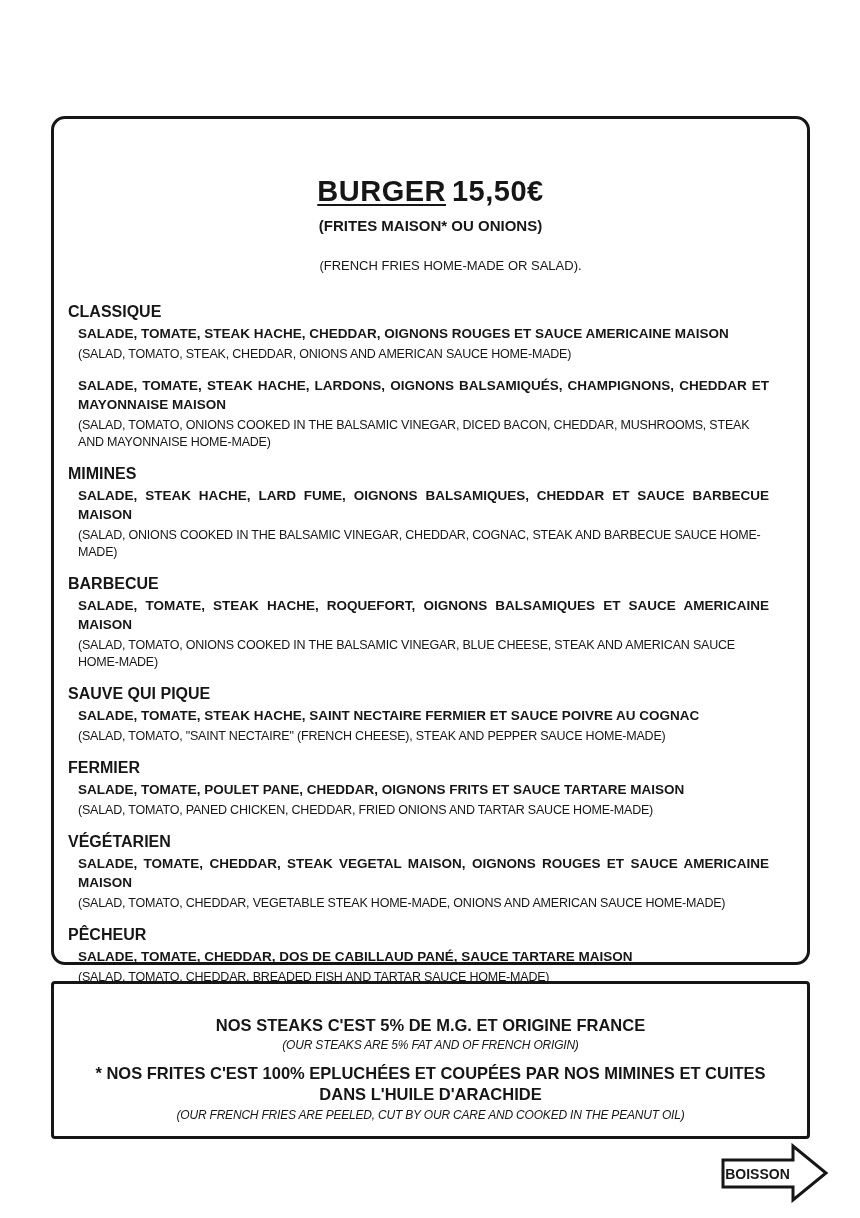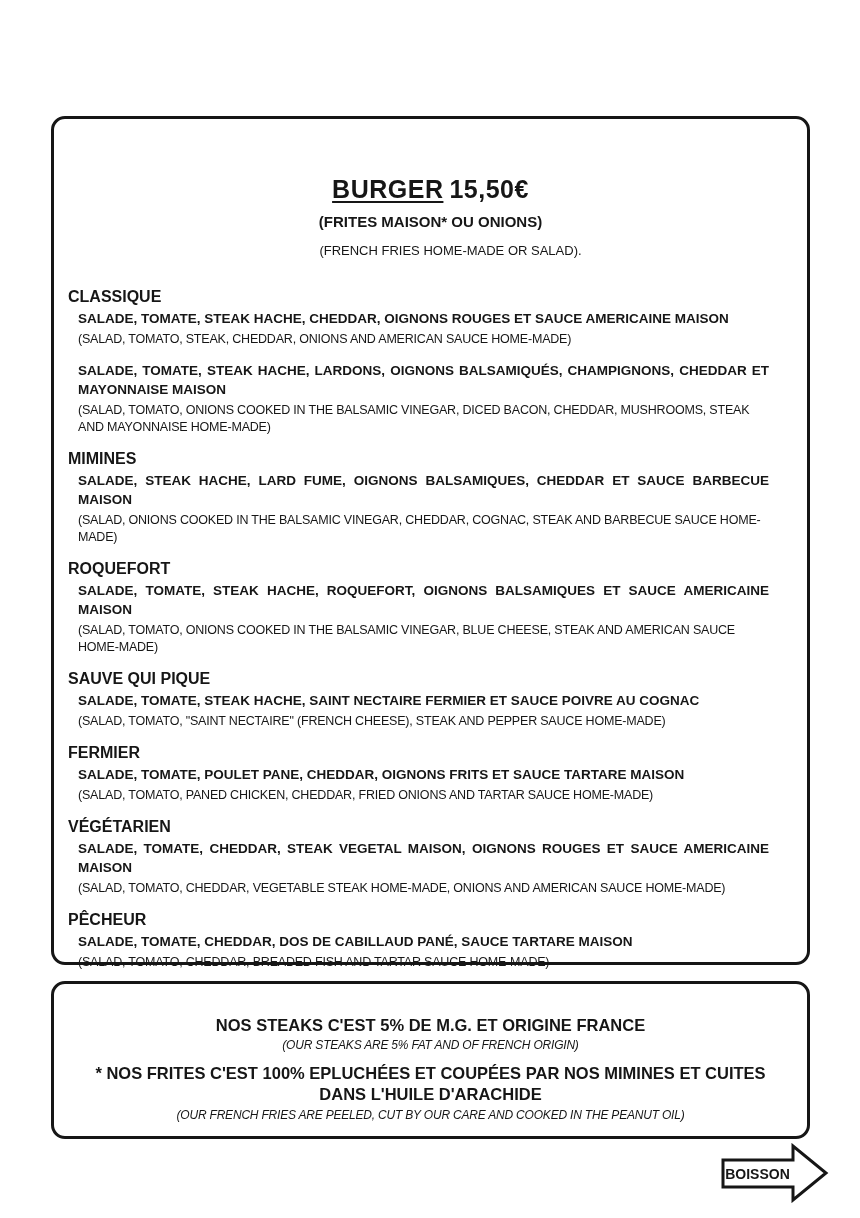--- a/index.html
+++ b/index.html
@@ -14,46 +14,46 @@
   .menu-box {
     position: absolute;
     left: 51px; top: 116px;
     width: 759px; height: 849px;
     border: 3px solid #161616;
     border-radius: 14px;
     background: #ffffff;
   }
 
   .menu-header { text-align: center; margin-top: 56px; }
-  .title-line { font-size: 25px; font-weight: 700; letter-spacing: 0.5px; }
+  .title-line { font-size: 29px; font-weight: 700; letter-spacing: 0.5px; }
   .title-line .u { text-decoration: underline; text-decoration-thickness: 2px; text-underline-offset: 3px; }
   .title-line .price { margin-left: 6px; }
   .subtitle-fr { font-size: 15px; font-weight: 700; margin-top: 9px; }
-  .subtitle-en { font-size: 13px; font-weight: 400; margin-top: 13px; padding-left: 40px; }
+  .subtitle-en { font-size: 13px; font-weight: 400; margin-top: 24px; padding-left: 40px; }
 
   .items { margin: 29px 38px 0 14px; }
   .item { margin-bottom: 13px; }
   .item-name { font-size: 16px; font-weight: 700; line-height: 20px; }
   .desc-fr {
     font-size: 13.5px; font-weight: 700; line-height: 19px;
     margin-top: 2px; padding-left: 10px;
     text-align: justify;
   }
   .desc-en {
     font-size: 12.5px; font-weight: 400;
     line-height: 17px; margin-top: 3px; padding-left: 10px;
     letter-spacing: -0.2px;
   }
 
   .footer-box {
     position: absolute;
     left: 51px; top: 981px;
     width: 759px; height: 158px;
     border: 3px solid #161616;
-    border-radius: 14px;
+    border-radius: 4px;
     background: #ffffff;
     text-align: center;
   }
   .f-fr-1 { font-size: 16.5px; font-weight: 700; margin-top: 32px; }
   .f-en-1 { font-size: 12px; font-style: italic; margin-top: 3px; letter-spacing: -0.2px; }
   .f-fr-2 { font-size: 16.5px; font-weight: 700; margin: 11px auto 0; max-width: 690px; line-height: 21px; }
   .f-en-2 { font-size: 12px; font-style: italic; margin-top: 3px; letter-spacing: -0.2px; text-align: center; }
 
   .boisson-arrow {
     position: absolute;
@@ -91,21 +91,21 @@
     <section class="item">
       <p class="desc-fr">SALADE, TOMATE, STEAK HACHE, LARDONS, OIGNONS BALSAMIQUÉS, CHAMPIGNONS, CHEDDAR ET MAYONNAISE MAISON</p>
       <p class="desc-en">(SALAD, TOMATO, ONIONS COOKED IN THE BALSAMIC VINEGAR, DICED BACON, CHEDDAR, MUSHROOMS, STEAK AND MAYONNAISE HOME-MADE)</p>
     </section>
     <section class="item">
       <h3 class="item-name">MIMINES</h3>
       <p class="desc-fr">SALADE, STEAK HACHE, LARD FUME, OIGNONS BALSAMIQUES, CHEDDAR ET SAUCE BARBECUE MAISON</p>
       <p class="desc-en">(SALAD, ONIONS COOKED IN THE BALSAMIC VINEGAR, CHEDDAR, COGNAC, STEAK AND BARBECUE SAUCE HOME-MADE)</p>
     </section>
     <section class="item">
-      <h3 class="item-name">ROQUEFORT</h3>
+      <h3 class="item-name">BARBECUE</h3>
       <p class="desc-fr">SALADE, TOMATE, STEAK HACHE, ROQUEFORT, OIGNONS BALSAMIQUES ET SAUCE AMERICAINE MAISON</p>
       <p class="desc-en">(SALAD, TOMATO, ONIONS COOKED IN THE BALSAMIC VINEGAR, BLUE CHEESE, STEAK AND AMERICAN SAUCE HOME-MADE)</p>
     </section>
     <section class="item">
       <h3 class="item-name">SAUVE QUI PIQUE</h3>
       <p class="desc-fr">SALADE, TOMATE, STEAK HACHE, SAINT NECTAIRE FERMIER ET SAUCE POIVRE AU COGNAC</p>
       <p class="desc-en">(SALAD, TOMATO, "SAINT NECTAIRE" (FRENCH CHEESE), STEAK AND PEPPER SAUCE HOME-MADE)</p>
     </section>
     <section class="item">
       <h3 class="item-name">FERMIER</h3>

